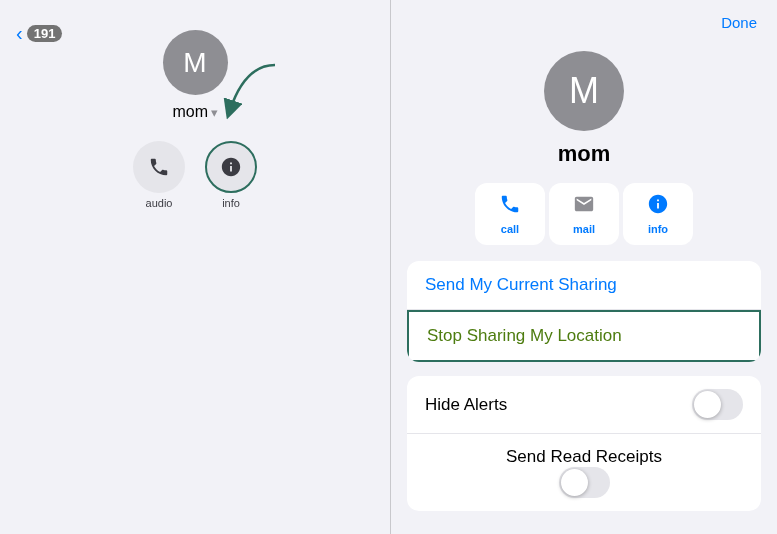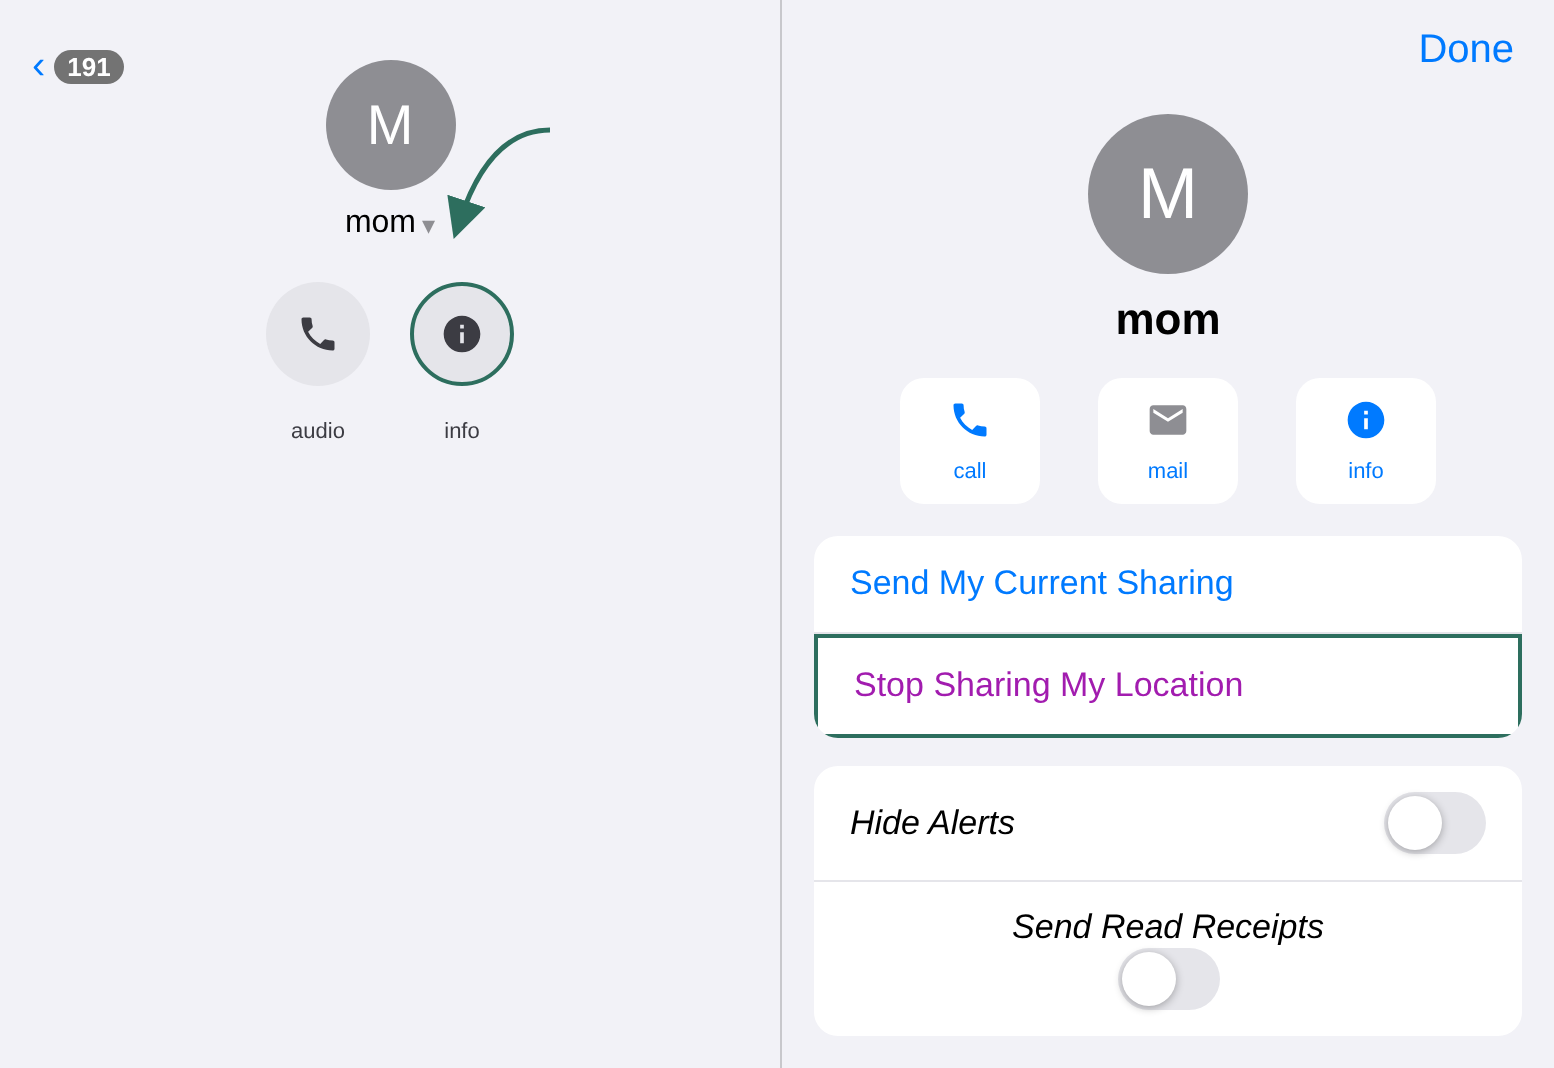--- a/index.html
+++ b/index.html
@@ -79,21 +79,21 @@
     .action-buttons-left {
       display: flex;
       gap: 20px;
       margin-top: 20px;
     }
 
     .action-btn-left {
       display: flex;
       flex-direction: column;
       align-items: center;
-      gap: 17px;
+      gap: 4px;
       cursor: pointer;
     }
     .action-btn-left .icon-circle {
       width: 52px;
       height: 52px;
       border-radius: 50%;
       background: #e5e5ea;
       display: flex;
       align-items: center;
       justify-content: center;
@@ -129,21 +129,21 @@
       flex-direction: column;
     }
 
     .right-header {
       display: flex;
       justify-content: flex-end;
       padding: 14px 20px 10px;
     }
     .done-button {
       color: #007aff;
-      font-size: 20px;
+      font-size: 15px;
       font-weight: 400;
       cursor: pointer;
     }
 
     .contact-section {
       display: flex;
       flex-direction: column;
       align-items: center;
       padding: 10px 0 16px;
     }
@@ -164,22 +164,23 @@
     .contact-name-right {
       margin-top: 10px;
       font-size: 22px;
       font-weight: 700;
       color: #000;
     }
 
     .action-buttons-right {
       display: flex;
       justify-content: center;
-      gap: 29px;
+      gap: 4px;
       padding: 0 20px 16px;
+      font-weight: bold;
     }
 
     .action-btn-right {
       display: flex;
       flex-direction: column;
       align-items: center;
       gap: 4px;
       cursor: pointer;
       background: #fff;
       border-radius: 12px;
@@ -207,40 +208,39 @@
       padding: 14px 18px;
       font-size: 17px;
       color: #007aff;
       border-bottom: 0.5px solid #e5e5ea;
       cursor: pointer;
     }
     .location-row:last-child {
       border-bottom: none;
     }
     .location-row.red-text {
-      color: #a21caf;
+      color: #4d7c0f;
       border: 2.5px solid #2d6e5e;
       border-radius: 0;
     }
 
     
     .toggle-section {
       margin: 14px 16px 0;
       background: #fff;
       border-radius: 12px;
       overflow: hidden;
     }
 
     .toggle-row {
       display: flex;
       align-items: center;
       justify-content: space-between;
       padding: 13px 18px;
       border-bottom: 0.5px solid #e5e5ea;
-      font-style: italic;
     }
     .toggle-row:last-child {
       border-bottom: none;
       flex-direction: column;
     }
     .toggle-label {
       font-size: 17px;
       color: #000;
     }
 

